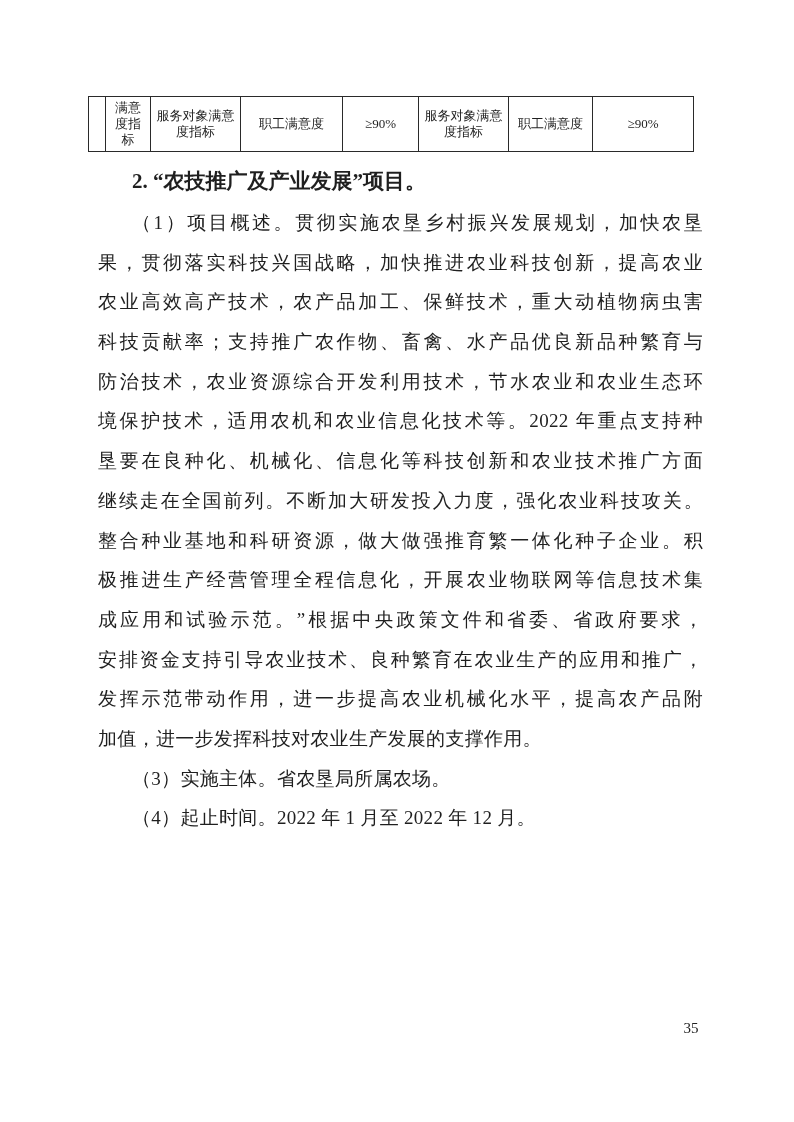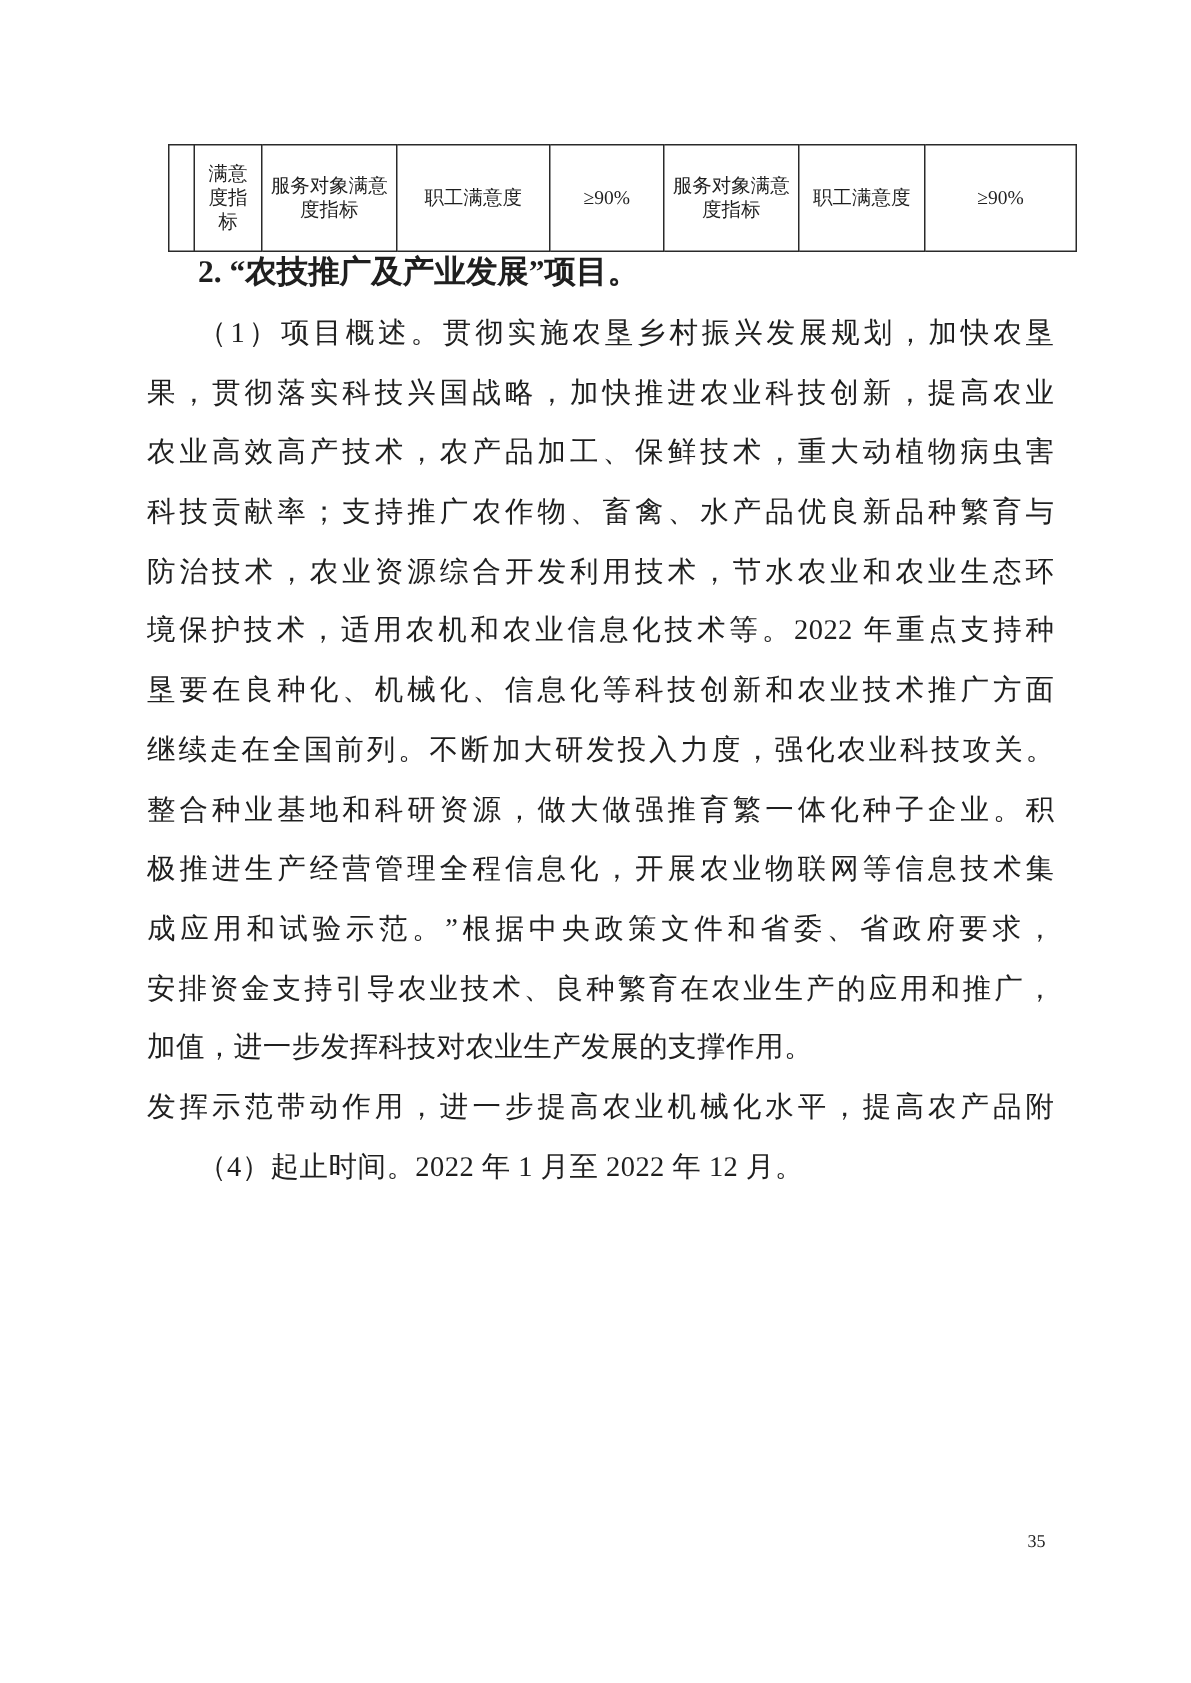--- a/index.html
+++ b/index.html
@@ -9,24 +9,24 @@
     height: 1122px;
     margin: 0 auto;
     background: #ffffff;
     font-family: "Liberation Serif", "DejaVu Serif", serif;
     color: #1f1f1f;
     overflow: hidden;
   }
   
   table.ttable {
     position: absolute;
-    left: 112px;
+    left: 88px;
     top: 96px;
     width: 605px;
-    height: 72px;
+    height: 56px;
     border-collapse: collapse;
     table-layout: fixed;
   }
   table.ttable td {
     border: 1px solid #2a2a2a;
     text-align: center;
     vertical-align: middle;
     font-size: 13px;
     line-height: 16px;
     padding: 0 2px;
@@ -65,21 +65,21 @@
     text-justify: inter-character;
   }
   .line.first { text-indent: 34px; }
   
   .pagenum {
     position: absolute;
     left: 676px;
     top: 1020px;
     width: 30px;
     text-align: center;
-    font-size: 12px;
+    font-size: 15px;
     color: #222;
   }
 </style>
 </head>
 <body>
 
 <div class="page">
 
   <table class="ttable">
     <colgroup>
@@ -114,20 +114,21 @@
       <div class="line just">农业高效高产技术，农产品加工、保鲜技术，重大动植物病虫害</div>
       <div class="line just">科技贡献率；支持推广农作物、畜禽、水产品优良新品种繁育与</div>
       <div class="line just">防治技术，农业资源综合开发利用技术，节水农业和农业生态环</div>
       <div class="line just">境保护技术，适用农机和农业信息化技术等。2022 年重点支持种</div>
       <div class="line just">垦要在良种化、机械化、信息化等科技创新和农业技术推广方面</div>
       <div class="line just">继续走在全国前列。不断加大研发投入力度，强化农业科技攻关。</div>
       <div class="line just">整合种业基地和科研资源，做大做强推育繁一体化种子企业。积</div>
       <div class="line just">极推进生产经营管理全程信息化，开展农业物联网等信息技术集</div>
       <div class="line just">成应用和试验示范。”根据中央政策文件和省委、省政府要求，</div>
       <div class="line just">安排资金支持引导农业技术、良种繁育在农业生产的应用和推广，</div>
+      <div class="line just">发挥示范带动作用，进一步提高农业机械化水平，提高农产品附</div>
       <div class="line">加值，进一步发挥科技对农业生产发展的支撑作用。</div>
-      <div class="line just">发挥示范带动作用，进一步提高农业机械化水平，提高农产品附</div>
+      <div class="line first">（3）实施主体。省农垦局所属农场。</div>
       <div class="line first">（4）起止时间。2022 年 1 月至 2022 年 12 月。</div>
     </div>
 
   <div class="pagenum">35</div>
 
 </div>
 
 </body></html>

